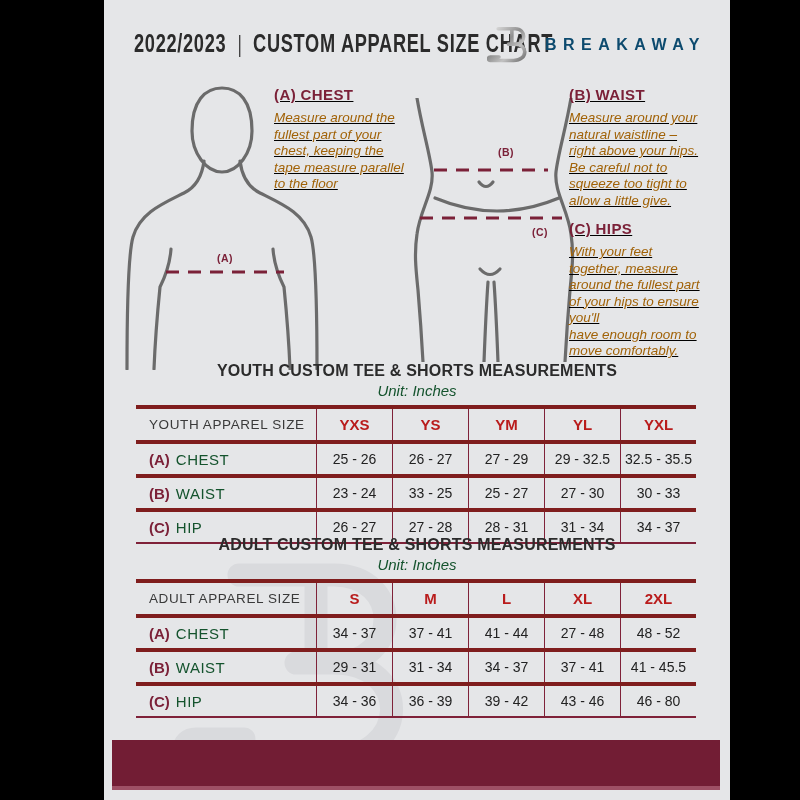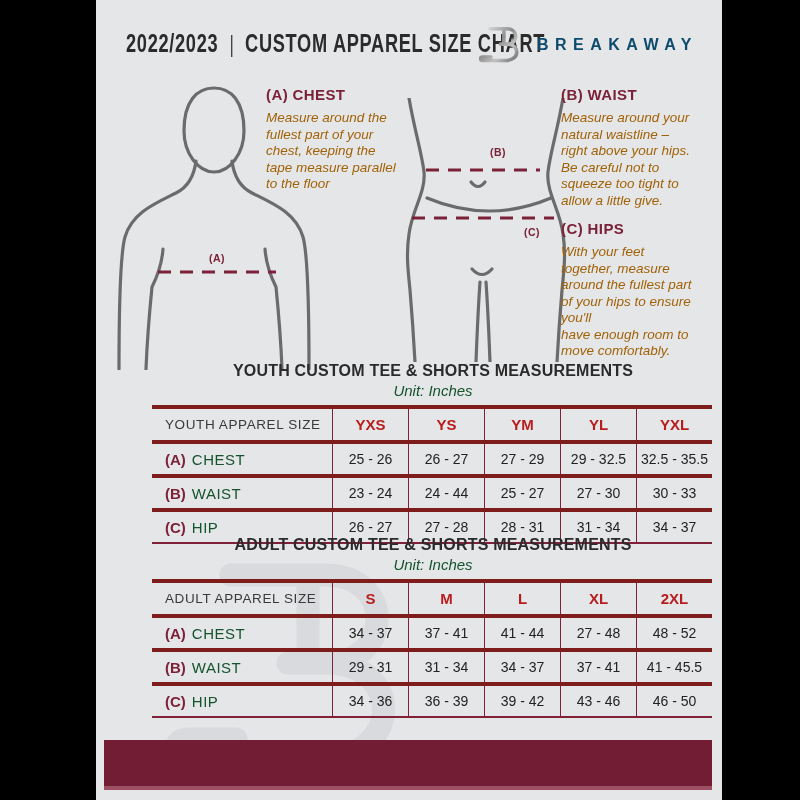--- a/index.html
+++ b/index.html
@@ -1,43 +1,43 @@
 <!DOCTYPE html>
 <html><head>
 <meta charset="utf-8">
 <style>
   html,body{margin:0;padding:0;}
   .canvas{position:relative;width:800px;height:800px;background:#000;overflow:hidden;
           font-family:"Liberation Sans",sans-serif;}
-  .page{position:absolute;left:96px;top:0;width:626px;height:800px;background:#e5e6e8;}
+  .page{position:absolute;left:104px;top:0;width:626px;height:800px;background:#e5e6e8;}
 
   
   .header{position:absolute;left:0;top:18px;width:626px;height:52px;z-index:2;}
   .title-group{position:absolute;left:30px;top:10px;display:flex;align-items:center;gap:14px;
                transform:scaleX(.70);transform-origin:left center;white-space:nowrap;}
   .title-group .season,.title-group .main-title{font-size:26px;font-weight:bold;color:#2b2b2b;letter-spacing:1px;}
   .title-group .divider{font-size:24px;font-weight:400;color:#444;padding:0 2px;}
   .brand-group{position:absolute;right:24px;top:4px;display:flex;align-items:center;gap:10px;}
   .brand-name{font-size:16px;font-weight:bold;color:#0c4a6e;letter-spacing:6.5px;}
 
   
   .fig{position:absolute;z-index:1;}
   .fig path,.fig ellipse{fill:none;stroke:#6b6b6b;stroke-width:3.2;stroke-linecap:round;}
   .fig .dash{stroke:#7b2138;stroke-width:3.2;stroke-dasharray:13 9;stroke-linecap:butt;}
   .marker{position:absolute;width:40px;text-align:center;font-size:10.5px;font-weight:bold;
           color:#7b2138;z-index:2;letter-spacing:.5px;}
 
   
-  .instr{position:absolute;z-index:2;}
+  .instr{position:absolute;z-index:2;text-decoration:underline;}
   .instr .head{font-size:15px;font-weight:bold;color:#7b2138;letter-spacing:.4px;margin:0 0 7px 0;}
   .instr .body{font-size:13.5px;font-style:italic;line-height:16.5px;color:#a16207;
                white-space:pre-line;margin:0;}
 
   
-  .measure-section{position:absolute;left:0;width:626px;z-index:2;margin-left:24px;}
+  .measure-section{position:absolute;left:0;width:626px;z-index:2;}
   .sec-title{margin:0;text-align:center;font-size:16px;font-weight:bold;color:#2b2b2b;letter-spacing:.2px;}
   .sec-unit{text-align:center;font-size:15px;font-style:italic;color:#14532d;margin-top:2px;}
   .size-table{position:relative;margin:6px 0 0 32px;width:560px;border-bottom:2px solid #7f2239;}
   .tr{display:grid;grid-template-columns:180px repeat(5,76px);border-top:4px solid #7f1d1d;}
   .tr.head-row{height:31px;}
   .tr.data-row{height:30px;}
   .tc{display:flex;align-items:center;justify-content:center;overflow:hidden;}
   .tc + .tc{border-left:1.5px solid #7f2239;}
   .tc.first{justify-content:flex-start;padding-left:13px;}
   .col-head{font-size:13.5px;color:#3a3a3a;letter-spacing:.6px;}
@@ -158,21 +158,21 @@
           <div class="tc val">27 - 29</div>
           <div class="tc val">29 - 32.5</div>
           <div class="tc val">32.5 - 35.5</div>
         </div>
         <div class="tr data-row">
           <div class="tc first">
             <span class="row-key">(B)</span>
             <span class="row-lbl">WAIST</span>
           </div>
           <div class="tc val">23 - 24</div>
-          <div class="tc val">24 - 44</div>
+          <div class="tc val">33 - 25</div>
           <div class="tc val">25 - 27</div>
           <div class="tc val">27 - 30</div>
           <div class="tc val">30 - 33</div>
         </div>
         <div class="tr data-row">
           <div class="tc first">
             <span class="row-key">(C)</span>
             <span class="row-lbl">HIP</span>
           </div>
           <div class="tc val">26 - 27</div>
@@ -220,21 +220,21 @@
         </div>
         <div class="tr data-row">
           <div class="tc first">
             <span class="row-key">(C)</span>
             <span class="row-lbl">HIP</span>
           </div>
           <div class="tc val">34 - 36</div>
           <div class="tc val">36 - 39</div>
           <div class="tc val">39 - 42</div>
           <div class="tc val">43 - 46</div>
-          <div class="tc val">46 - 50</div>
+          <div class="tc val">46 - 80</div>
         </div>
       </div>
     </section>
 
     <div class="footer-bar"></div>
 
   </div>
 </div>
 
 </body></html>

